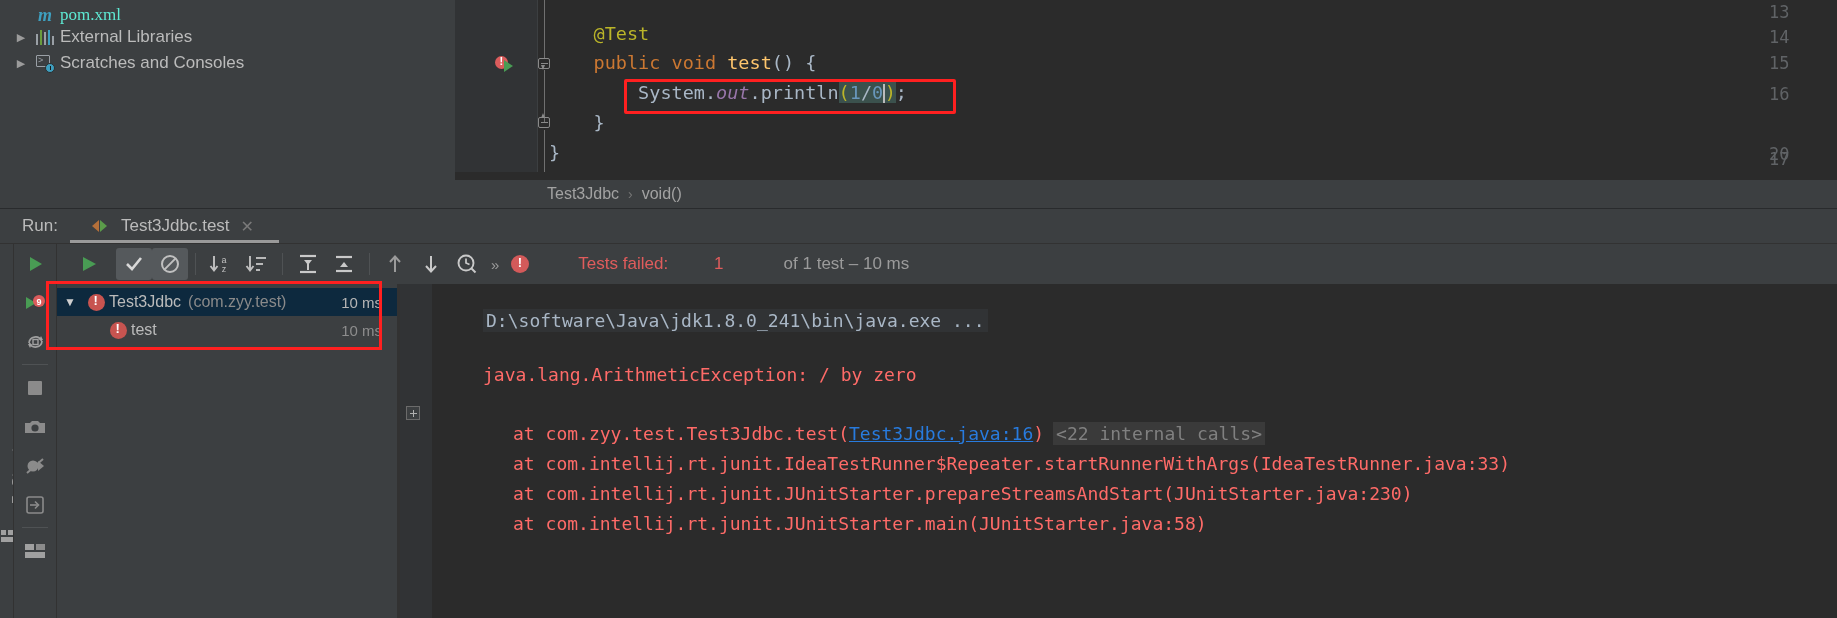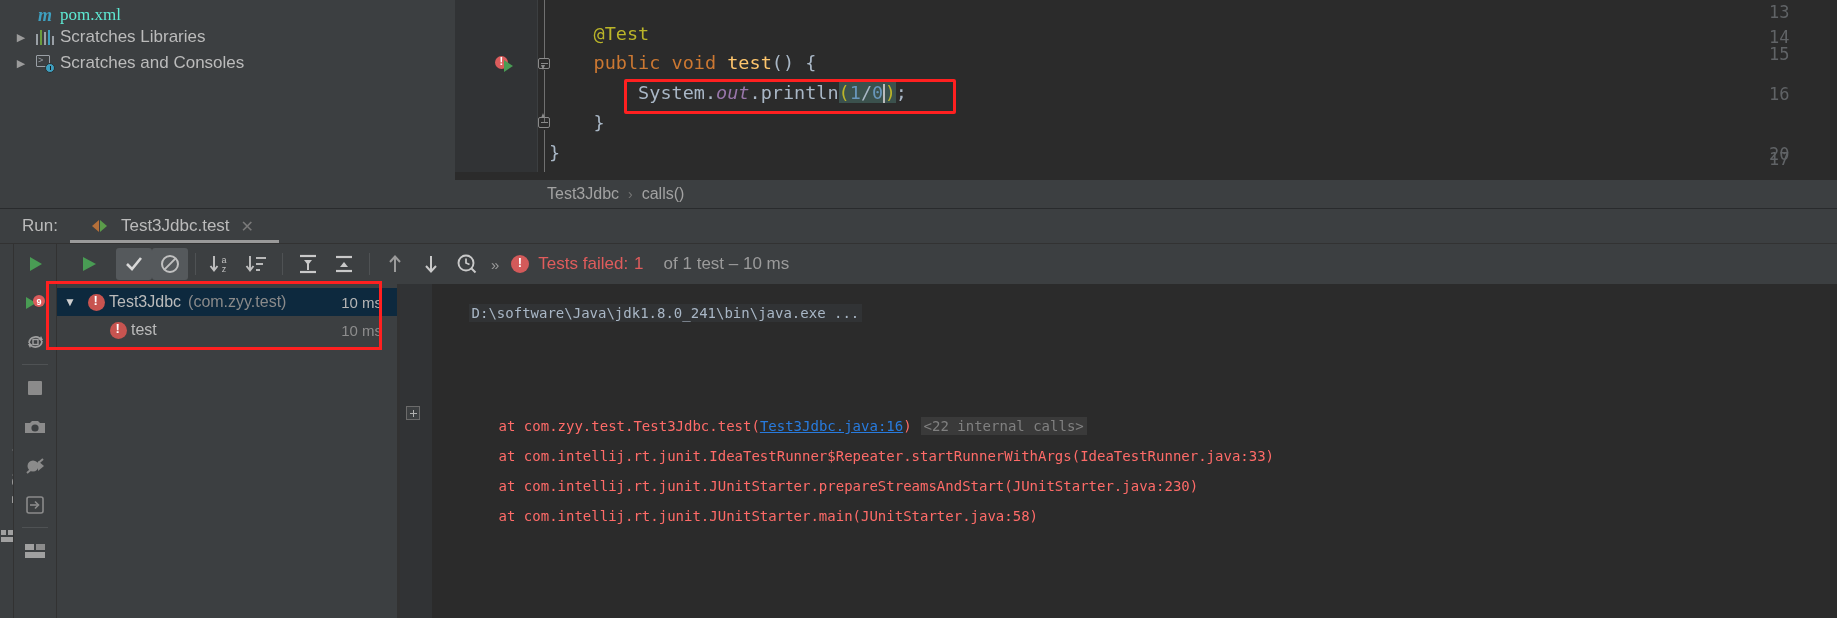--- a/index.html
+++ b/index.html
@@ -158,21 +158,21 @@
   
   .run-toolbar {
     position: absolute; left: 57px; top: 244px; width: 1780px; height: 40px;
     display: flex; align-items: center;
   }
   .tb-btn { width: 36px; height: 32px; display:flex; align-items:center; justify-content:center; border-radius:3px; }
   .tb-btn.on { background: #55595c; }
   .tb-sep { width: 1px; height: 22px; background: #4f5254; margin: 0 7px; }
   .tb-gap { width: 9px; }
   .tb-more { font-size: 15px; color: #9b9b9b; padding: 0 6px; }
-  .tests-failed { display: flex; align-items: center; margin-left: 6px; font-size: 17px; }
+  .tests-failed { display: flex; align-items: center; margin-left: 6px; font-size: 17px; gap: 40px; }
   .tf-icon { width: 18px; height: 18px; border-radius:50%; background:#d35a5a; margin-right: 9px; position: relative; }
   .tf-icon:after { content:'!'; position:absolute; left:6.5px; top:0px; font-size:13px; color:#fff; font-weight:bold; font-family:"Liberation Sans",sans-serif;}
   .tf-red { color: #e05c5c; }
   .tf-grey { color: #9b9b9b; }
 
   
   .test-tree {
     position: absolute; left: 57px; top: 284px; width: 340px; height: 334px;
     background: #3c3f41;
   }
@@ -200,21 +200,21 @@
   .tc-divider { position: absolute; left: 397px; top: 284px; width: 3px; height: 334px; background: #323232; }
 
   
   .console {
     position: absolute; left: 400px; top: 284px; width: 1437px; height: 334px;
     background: #2b2b2b;
   }
   .console-gutter { position:absolute; left:0; top:0; width: 32px; height: 334px; background:#313335; }
   .con-line {
     position: absolute; left: 0; white-space: pre;
-    font-family: "DejaVu Sans Mono", monospace; font-size: 14px; text-align: center;
+    font-family: "DejaVu Sans Mono", monospace; font-size: 18px; text-align: center;
   }
   .con-grey { color: #a9b7c6; background:#313335; padding: 1px 3px; }
   .con-red { color: #ff6b68; }
   .con-link { color: #287bde; text-decoration: underline; }
   .con-internal { color: #808080; background: #3a3a3a; padding: 1px 3px; }
   .expand-box {
     position:absolute; left: 6px; width: 14px; height: 14px;
     border: 1px solid #6b6b6b; background:#3c3f41;
   }
   .expand-box:before { content:''; position:absolute; left:3px; top:6px; width:7px; height:1.3px; background:#b0b0b0; }
@@ -244,21 +244,21 @@
         <span class="tree-arrow">▶</span>
         <span class="tree-icon">
           <span class="lib-icon">
               <i style="height:11px"></i>
               <i class="g" style="height:15px"></i>
               <i style="height:13px"></i>
               <i class="b" style="height:15px"></i>
               <i style="height:9px"></i>
             </span>
         </span>
-        <span class="tree-label">Scratches Libraries</span>
+        <span class="tree-label">External Libraries</span>
       </div>
 
       <div class="tree-row" style="top:48px;">
         <span class="tree-arrow">▶</span>
         <span class="tree-icon">
           <span class="scratch-icon">
               <span class="sq"></span>
               <span class="gt">&gt;</span>
               <span class="clk"></span>
             </span>
@@ -267,21 +267,21 @@
       </div>
 
     </div>
 
     <div class="editor-pane">
       <div class="gutter"></div>
       <div class="gutter-sep"></div>
 
       <div class="ln" style="top:2px;">13</div>
       <div class="ln" style="top:27px;">14</div>
-      <div class="ln" style="top:44px;">15</div>
+      <div class="ln" style="top:53px;">15</div>
       <div class="ln" style="top:84px;">16</div>
       <div class="ln" style="top:114px;margin-top:35px;">17</div>
       <div class="ln" style="top:144px;">20</div>
 
       <div class="run-gutter-ico" style="left:40px; top:54px;">
         <span class="dot"></span>
           <span class="tri"></span>
       </div>
 
       <div class="fold-line" style="left:89px; top:0px; height:58px;"></div>
@@ -305,21 +305,21 @@
       <div class="code-line" style="top:142px;"><span class="punc">}</span></div>
 
       <div class="editor-bottom-strip" style="left:0; top:172px; width:1382px;"></div>
     </div>
 
     <div class="code-redbox"></div>
 
     <div class="breadcrumb-bar">
       <span class="crumb" style="margin-left:92px;">Test3Jdbc</span>
       <span class="crumb-sep">›</span>
-      <span class="crumb">calls()</span>
+      <span class="crumb">void()</span>
     </div>
   </div>
 
   <div class="hsplit"></div>
 
   <div class="run-header">
     <span class="run-label">Run:</span>
     <span class="run-tab">
       <span class="run-tab-icon">
           <span class="lt"></span>
@@ -503,20 +503,23 @@
 
   <div class="tc-divider"></div>
 
   <div class="console">
     <div class="console-gutter"></div>
 
     <div class="con-line" style="left:18px; top:5px;">
       <span class="con-grey">D:\software\Java\jdk1.8.0_241\bin\java.exe ...</span>
     </div>
 
+    <div class="con-line" style="left:18px; top:59px;">
+      <span class="con-red">java.lang.ArithmeticException: / by zero</span>
+    </div>
 
     <div class="expand-box" style="top:122px;"></div>
     <div class="con-line" style="left:48px; top:118px;">
       <span class="con-red">at com.zyy.test.Test3Jdbc.test(</span><span class="con-link">Test3Jdbc.java:16</span><span class="con-red">)</span><span class="con-internal" style="margin-left:9px;">&lt;22 internal calls&gt;</span>
     </div>
 
     <div class="con-line" style="left:48px; top:148px;">
       <span class="con-red">at com.intellij.rt.junit.IdeaTestRunner$Repeater.startRunnerWithArgs(IdeaTestRunner.java:33)</span>
     </div>
     <div class="con-line" style="left:48px; top:178px;">

